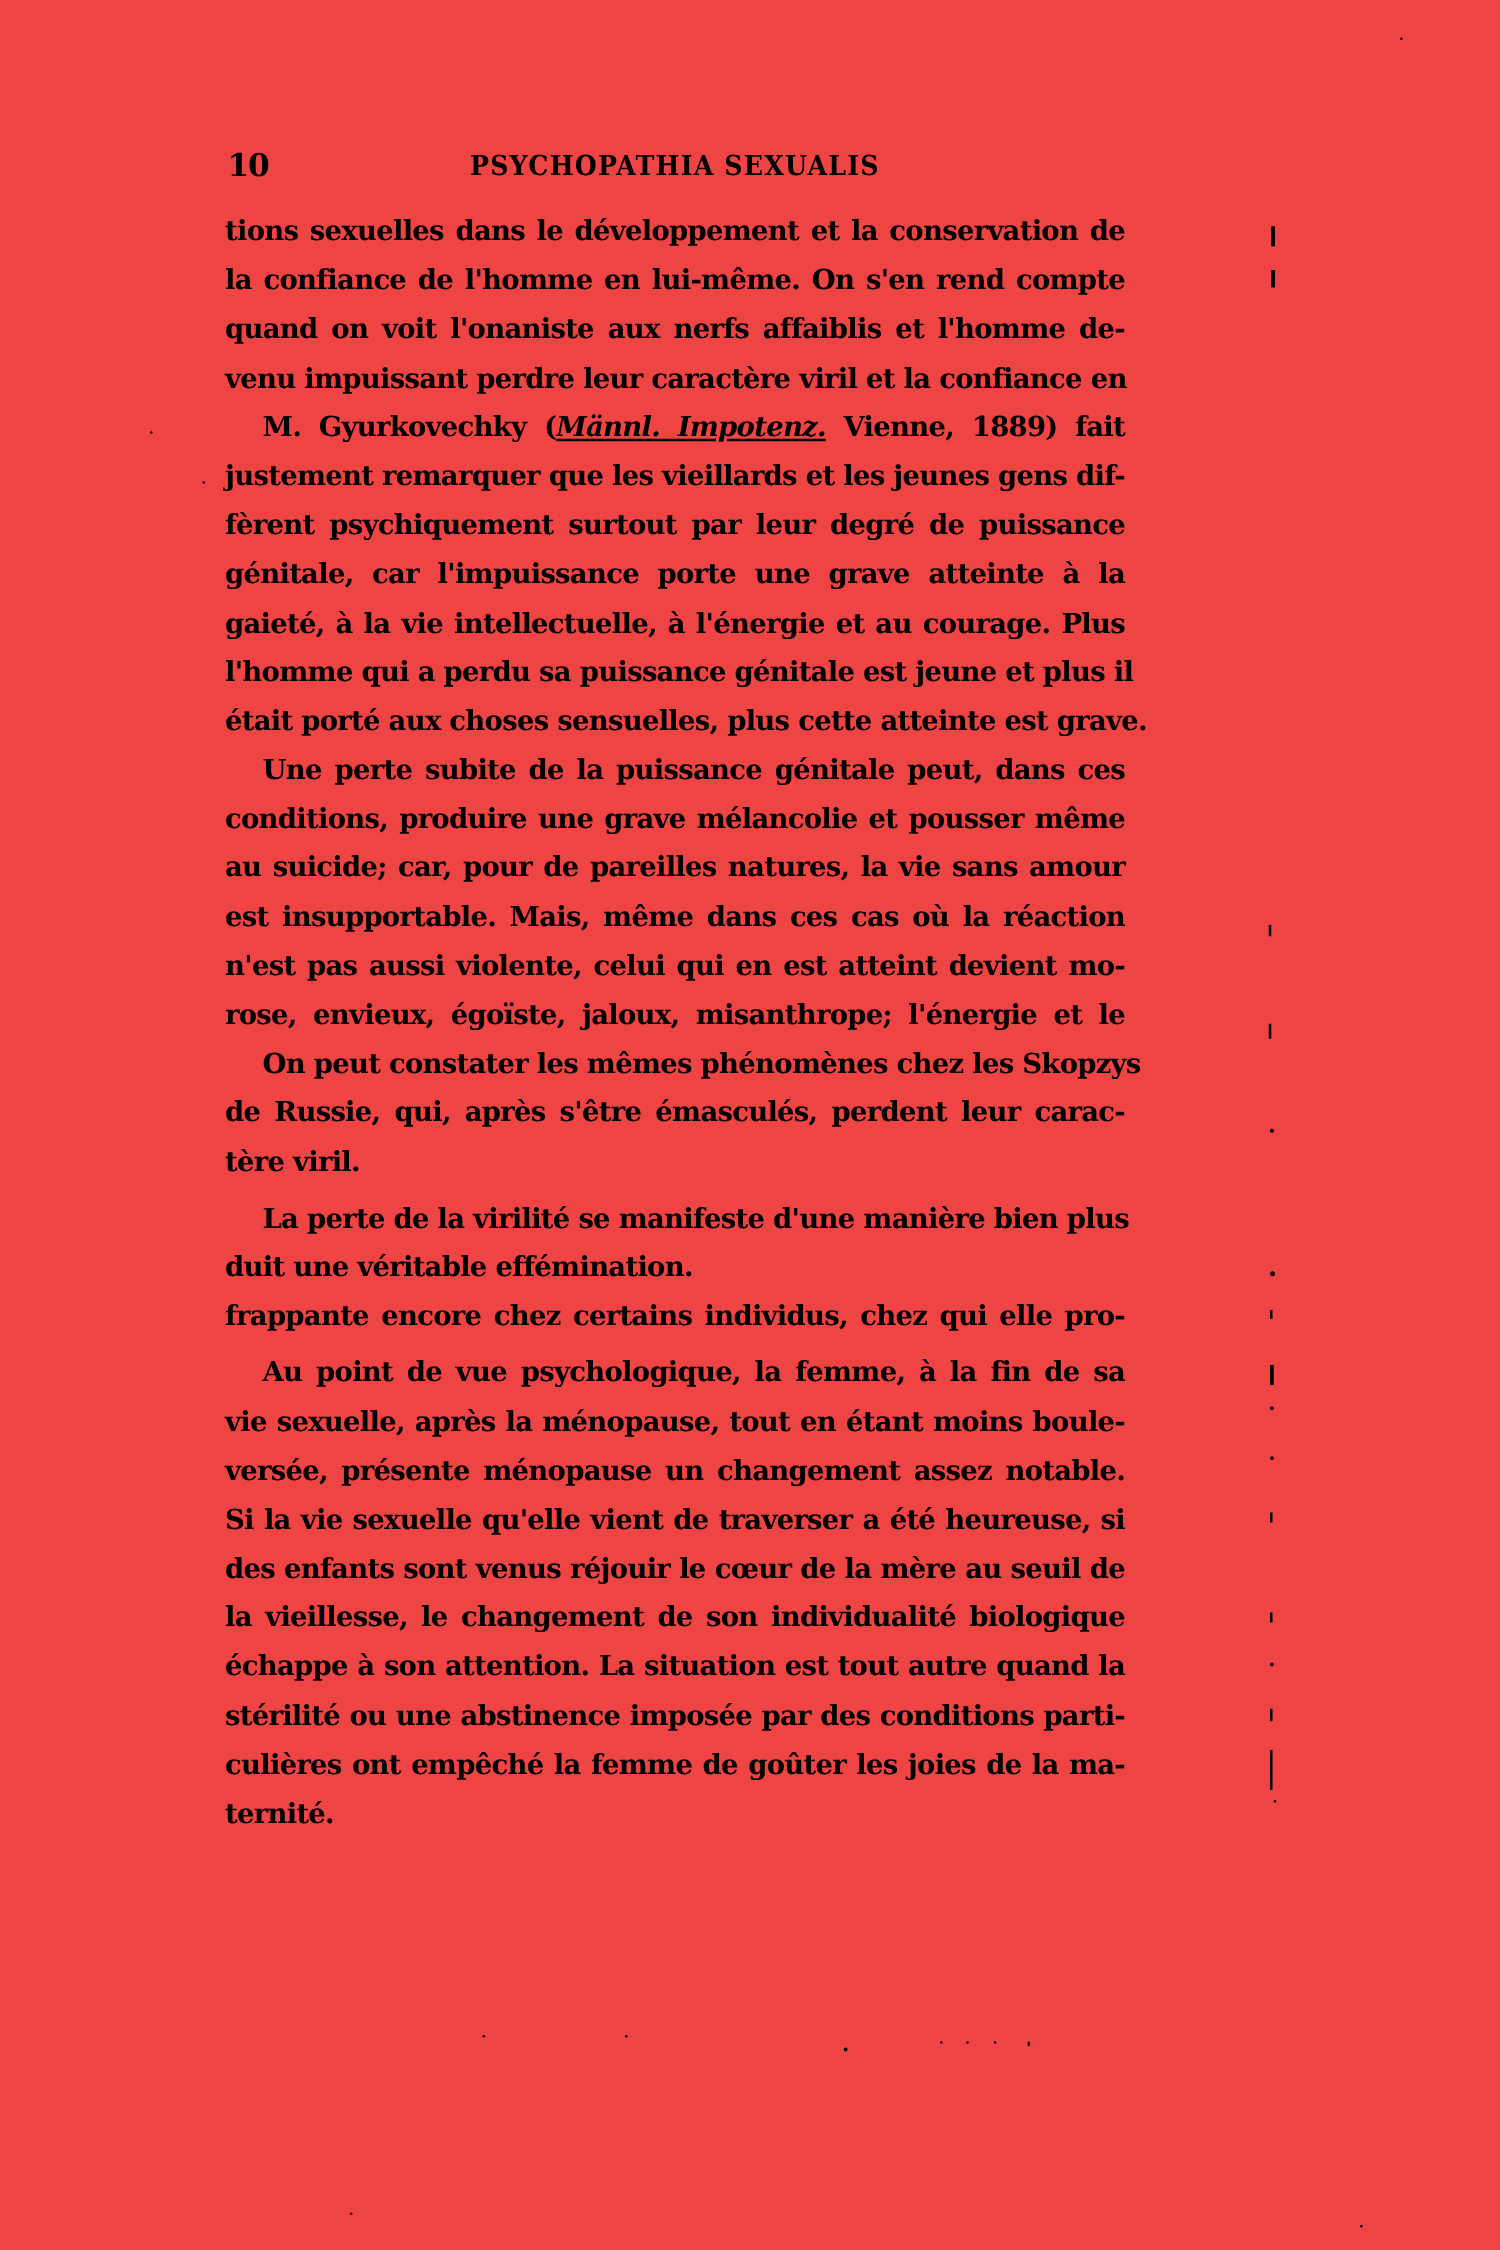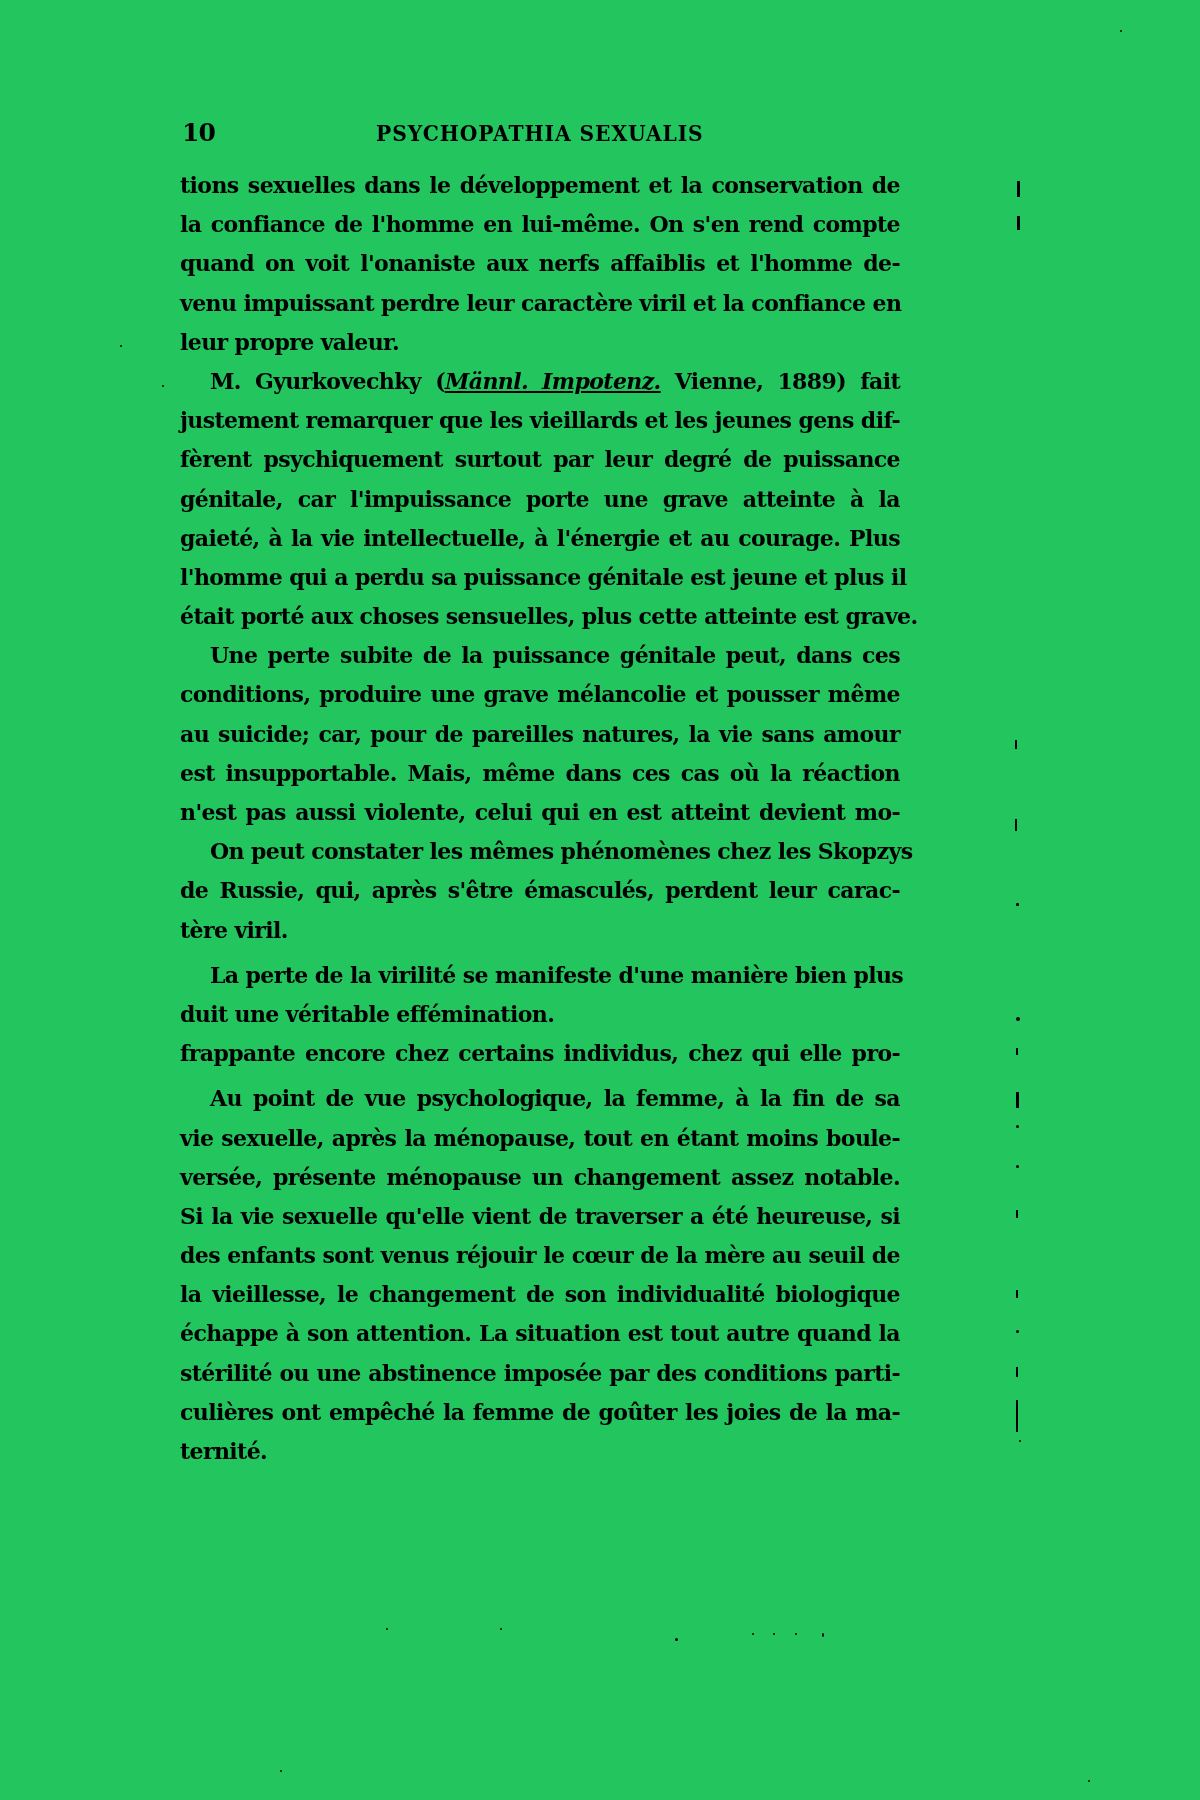--- a/index.html
+++ b/index.html
@@ -12,21 +12,21 @@
     height: 1800px;
     position: relative;
     overflow: hidden;
     font-family: "DejaVu Serif", "Liberation Serif", serif;
     color: #000000;
   }
   .page {
     position: absolute;
     left: 0; top: 0;
     width: 1200px; height: 1800px;
-    background: #22c55e;
+    background: #ef4444;
   }
   .header {
     position: absolute;
     left: 182px;
     top: 118px;
     width: 718px;
     height: 40px;
   }
   .page-number {
     position: absolute;
@@ -94,33 +94,33 @@
   <div class="header">
     <span class="page-number">10</span>
     <span class="running-title">PSYCHOPATHIA SEXUALIS</span>
   </div>
 
   <div class="body-text" id="body-text">
       <div class="line">tions sexuelles dans le développement et la conservation de</div>
       <div class="line">la confiance de l'homme en lui-même. On s'en rend compte</div>
       <div class="line">quand on voit l'onaniste aux nerfs affaiblis et l'homme de-</div>
       <div class="line">venu impuissant perdre leur caractère viril et la confiance en</div>
-      <div class="line last">leur propre valeur.</div>
       <div class="line indent"><span>M. Gyurkovechky (</span><em>Männl. Impotenz.</em><span> Vienne, 1889) fait</span></div>
       <div class="line">justement remarquer que les vieillards et les jeunes gens dif-</div>
       <div class="line">fèrent psychiquement surtout par leur degré de puissance</div>
       <div class="line">génitale, car l'impuissance porte une grave atteinte à la</div>
       <div class="line">gaieté, à la vie intellectuelle, à l'énergie et au courage. Plus</div>
       <div class="line">l'homme qui a perdu sa puissance génitale est jeune et plus il</div>
       <div class="line last">était porté aux choses sensuelles, plus cette atteinte est grave.</div>
       <div class="line indent">Une perte subite de la puissance génitale peut, dans ces</div>
       <div class="line">conditions, produire une grave mélancolie et pousser même</div>
       <div class="line">au suicide; car, pour de pareilles natures, la vie sans amour</div>
       <div class="line">est insupportable. Mais, même dans ces cas où la réaction</div>
       <div class="line">n'est pas aussi violente, celui qui en est atteint devient mo-</div>
+      <div class="line">rose, envieux, égoïste, jaloux, misanthrope; l'énergie et le</div>
       <div class="line indent">On peut constater les mêmes phénomènes chez les Skopzys</div>
       <div class="line">de Russie, qui, après s'être émasculés, perdent leur carac-</div>
       <div class="line last">tère viril.</div>
       <div class="line indent gap">La perte de la virilité se manifeste d'une manière bien plus</div>
       <div class="line last">duit une véritable effémination.</div>
       <div class="line">frappante encore chez certains individus, chez qui elle pro-</div>
       <div class="line indent gap">Au point de vue psychologique, la femme, à la fin de sa</div>
       <div class="line">vie sexuelle, après la ménopause, tout en étant moins boule-</div>
       <div class="line">versée, présente ménopause un changement assez notable.</div>
       <div class="line">Si la vie sexuelle qu'elle vient de traverser a été heureuse, si</div>

